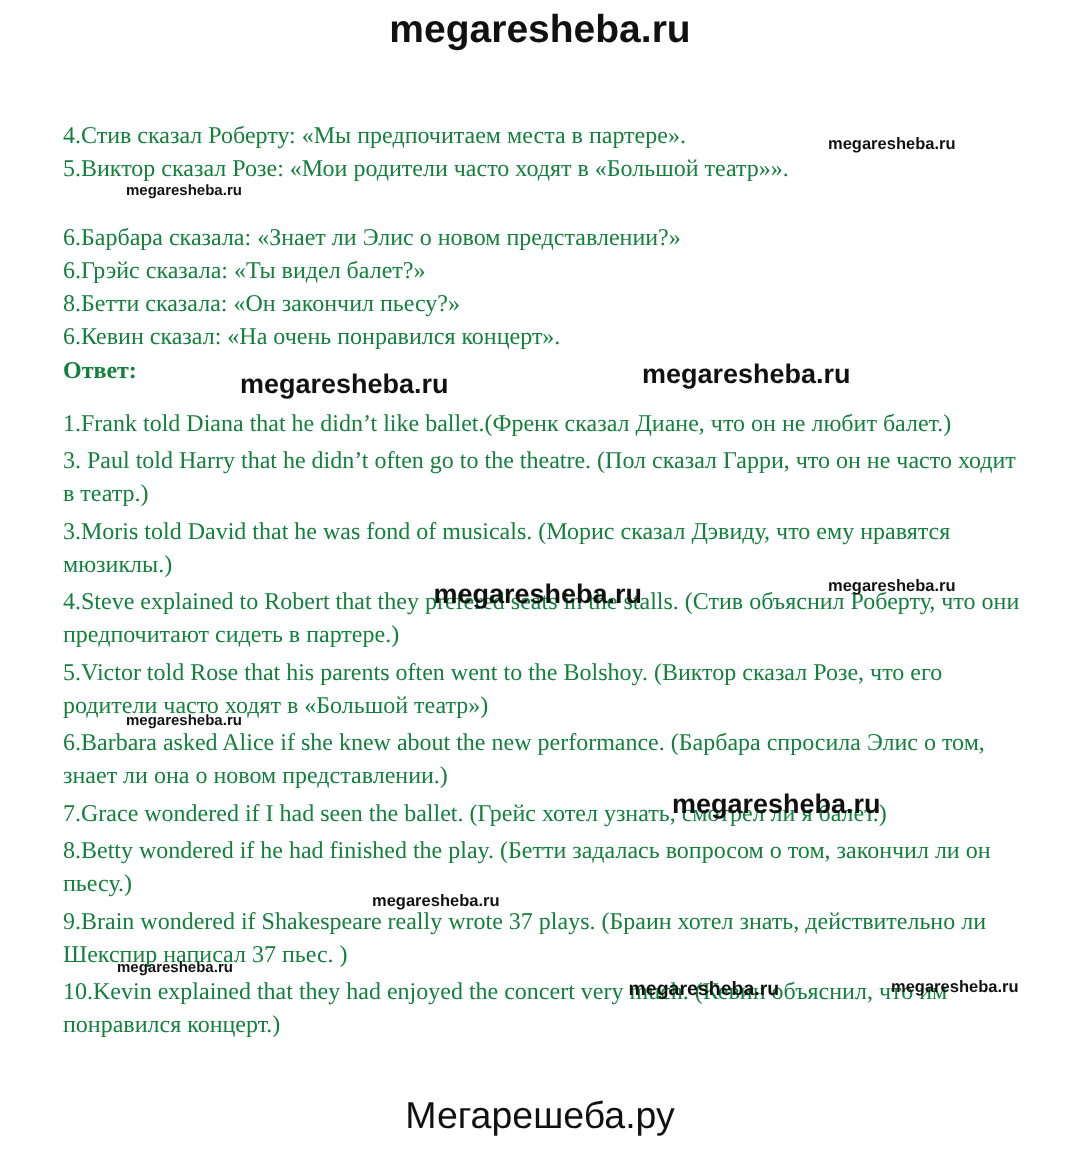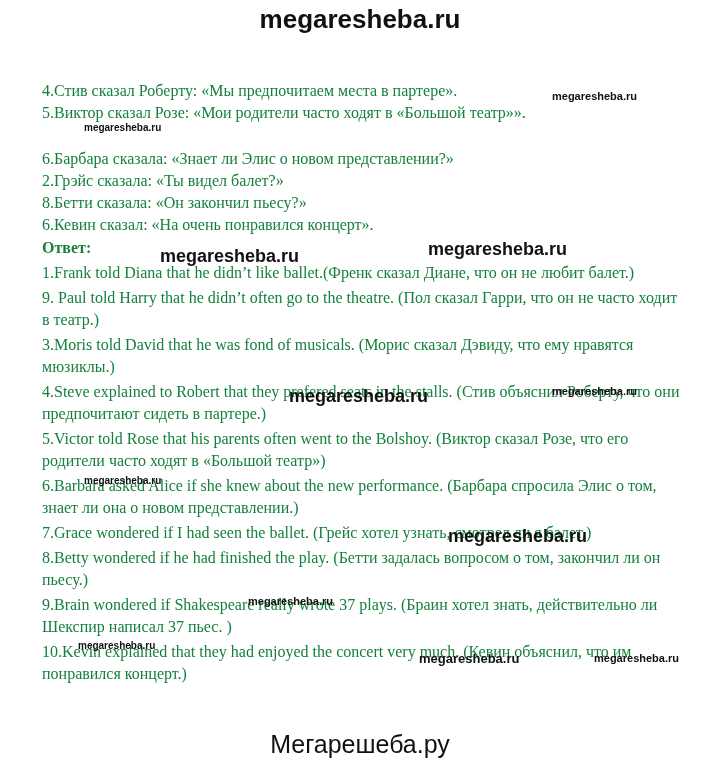--- a/index.html
+++ b/index.html
@@ -19,21 +19,21 @@
     font-family: "Liberation Sans", sans-serif;
     font-weight: 400; font-size: 25px; color: #111;
   }
 
   .content {
     position: absolute; top: 80px; left: 42px; width: 642px;
     font-size: 16px; line-height: 22px; color: #15803d;
   }
   .q { margin: 0; }
   .q.gap { margin-bottom: 24px; }
-  .answer-label { font-weight: 700; margin: 1px 0 3px 0; }
+  .answer-label { font-weight: 700; margin: 1px 0 13px 0; }
   .a { margin: 0 0 3px 0; }
 
   .wm {
     position: absolute;
     font-family: "Liberation Sans", sans-serif;
     font-weight: 700; color: #111; white-space: nowrap;
   }
   .wm1  { left: 552px; top: 90px;  font-size: 11px; }
   .wm2  { left: 84px;  top: 122px; font-size: 10px; }
   .wm3  { left: 160px; top: 246px; font-size: 18px; }
@@ -51,28 +51,28 @@
 <body>
 
 <div class="page">
 
   <div class="page-header">megaresheba.ru</div>
 
   <div class="content">
     <p class="q">4.Стив сказал Роберту: «Мы предпочитаем места в партере».</p>
     <p class="q gap">5.Виктор сказал Розе: «Мои родители часто ходят в «Большой театр»».</p>
     <p class="q">6.Барбара сказала: «Знает ли Элис о новом представлении?»</p>
-    <p class="q">2.Грэйс сказала: «Ты видел балет?»</p>
+    <p class="q">6.Грэйс сказала: «Ты видел балет?»</p>
     <p class="q">8.Бетти сказала: «Он закончил пьесу?»</p>
     <p class="q">6.Кевин сказал: «На очень понравился концерт».</p>
 
     <p class="answer-label">Ответ:</p>
 
     <p class="a">1.Frank told Diana that he didn’t like ballet.(Френк сказал Диане, что он не любит балет.)</p>
-    <p class="a">9. Paul told Harry that he didn’t often go to the theatre. (Пол сказал Гарри, что он не часто ходит в театр.)</p>
+    <p class="a">3. Paul told Harry that he didn’t often go to the theatre. (Пол сказал Гарри, что он не часто ходит в театр.)</p>
     <p class="a">3.Moris told David that he was fond of musicals. (Морис сказал Дэвиду, что ему нравятся мюзиклы.)</p>
     <p class="a">4.Steve explained to Robert that they prefered seats in the stalls. (Стив объяснил Роберту, что они предпочитают сидеть в партере.)</p>
     <p class="a">5.Victor told Rose that his parents often went to the Bolshoy. (Виктор сказал Розе, что его родители часто ходят в «Большой театр»)</p>
     <p class="a">6.Barbara asked Alice if she knew about the new performance. (Барбара спросила Элис о том, знает ли она о новом представлении.)</p>
     <p class="a">7.Grace wondered if I had seen the ballet. (Грейс хотел узнать, смотрел ли я балет.)</p>
     <p class="a">8.Betty wondered if he had finished the play. (Бетти задалась вопросом о том, закончил ли он пьесу.)</p>
     <p class="a">9.Brain wondered if Shakespeare really wrote 37 plays. (Браин хотел знать, действительно ли Шекспир написал 37 пьес. )</p>
     <p class="a">10.Kevin explained that they had enjoyed the concert very much. (Кевин объяснил, что им понравился концерт.)</p>
   </div>
 

